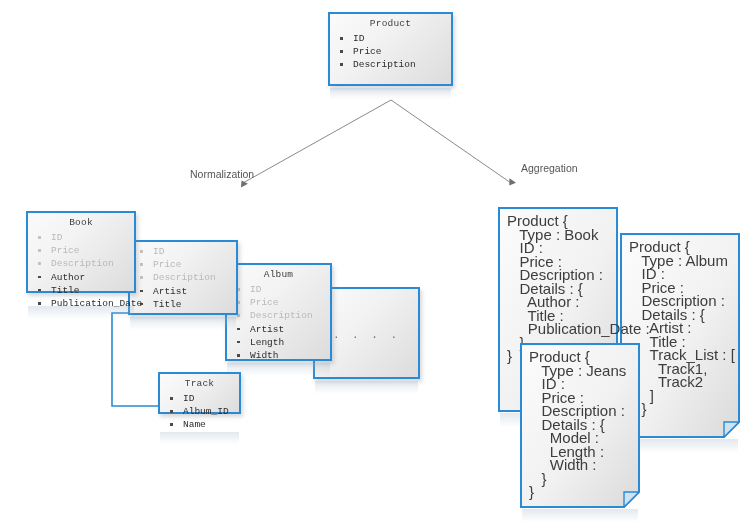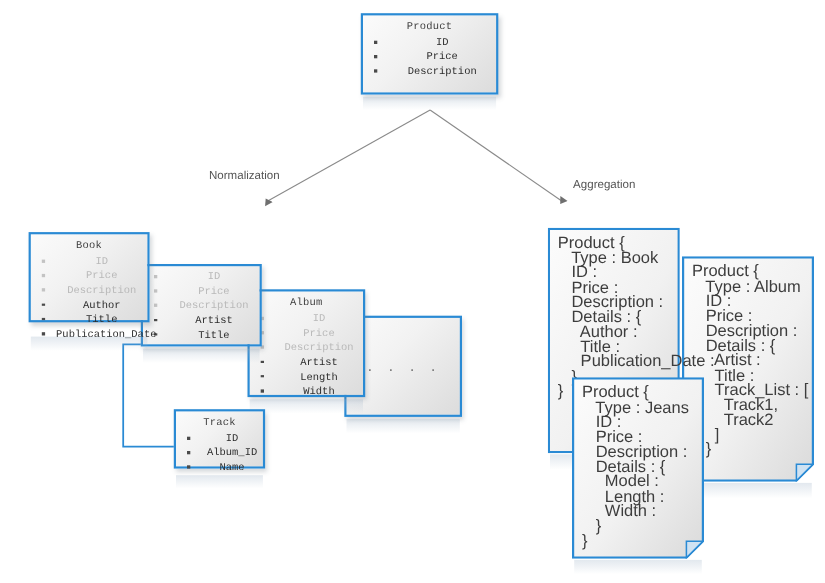--- a/index.html
+++ b/index.html
@@ -29,21 +29,21 @@
   }
   .ebox ul{
     list-style:none;
     margin:3px 0 0 0;
     padding:0 0 0 9px;
     font-family:"Liberation Mono","DejaVu Sans Mono",monospace;
     font-size:9.5px;
     line-height:13.2px;
     color:#2c2c2c;
   }
-  .ebox ul li{position:relative;padding-left:14px;white-space:nowrap;text-align:center;}
+  .ebox ul li{position:relative;padding-left:14px;white-space:nowrap;}
   .ebox ul li::before{
     content:"";
     position:absolute;left:1px;top:5px;
     width:2.5px;height:2.5px;background:#4a4a4a;
   }
   .ebox ul li.dim{color:#b9b9b9;}
   .ebox ul li.dim::before{background:#c3c3c3;}
 
   
   .reflect{
@@ -104,21 +104,21 @@
   <div class="ebox" style="left:328px;top:12px;width:125px;height:74px;">
     <div class="etitle">Product</div>
     <ul>
       <li>ID</li>
       <li>Price</li>
       <li>Description</li>
     </ul>
   </div>
   <div class="reflect" style="left:330px;top:88px;width:121px;height:12px;"></div>
 
-  <div class="arrow-label" style="left:190px;top:154px;">Normalization</div>
+  <div class="arrow-label" style="left:190px;top:168px;">Normalization</div>
   <div class="arrow-label" style="left:521px;top:162px;">Aggregation</div>
 
   <div class="ebox" style="left:313px;top:287px;width:107px;height:92px;">
     <div class="dots" style="left:0;right:0;top:40px;text-align:center;">. . . .</div>
   </div>
   <div class="reflect" style="left:315px;top:381px;width:103px;height:13px;"></div>
 
   <div class="ebox" style="left:225px;top:263px;width:107px;height:98px;">
     <div class="etitle">Album</div>
     <ul>
@@ -149,21 +149,21 @@
       <li class="dim">ID</li>
       <li class="dim">Price</li>
       <li class="dim">Description</li>
       <li>Author</li>
       <li>Title</li>
       <li>Publication_Date</li>
     </ul>
   </div>
   <div class="reflect" style="left:28px;top:306px;width:106px;height:13px;"></div>
 
-  <div class="ebox" style="left:158px;top:372px;width:83px;height:54px;">
+  <div class="ebox" style="left:158px;top:372px;width:83px;height:42px;">
     <div class="etitle">Track</div>
     <ul>
       <li>ID</li>
       <li>Album_ID</li>
       <li>Name</li>
     </ul>
   </div>
   <div class="reflect" style="left:160px;top:432px;width:79px;height:12px;"></div>
 
   <div class="docbox" style="left:620px;top:233px;width:120px;height:205px;">

